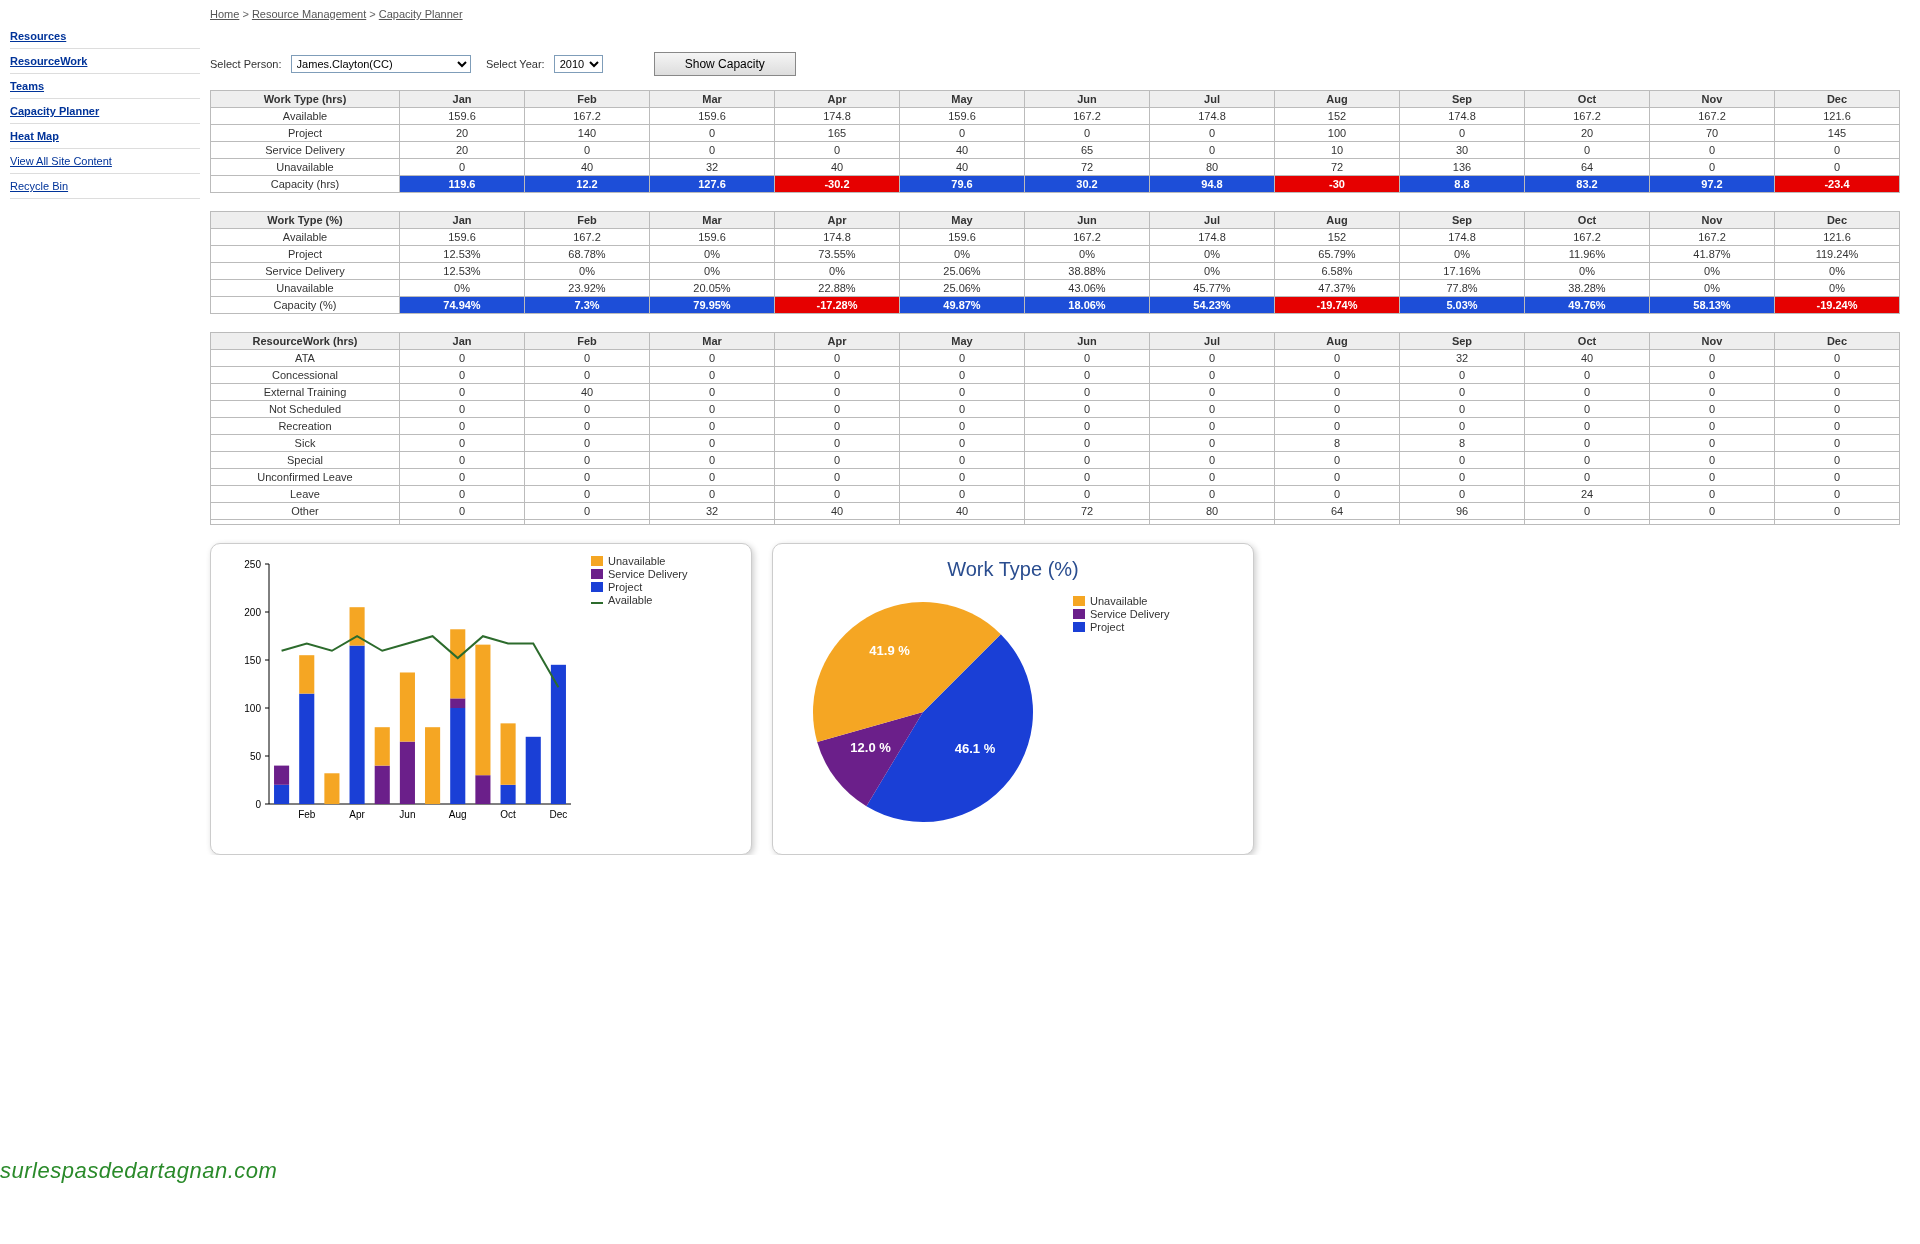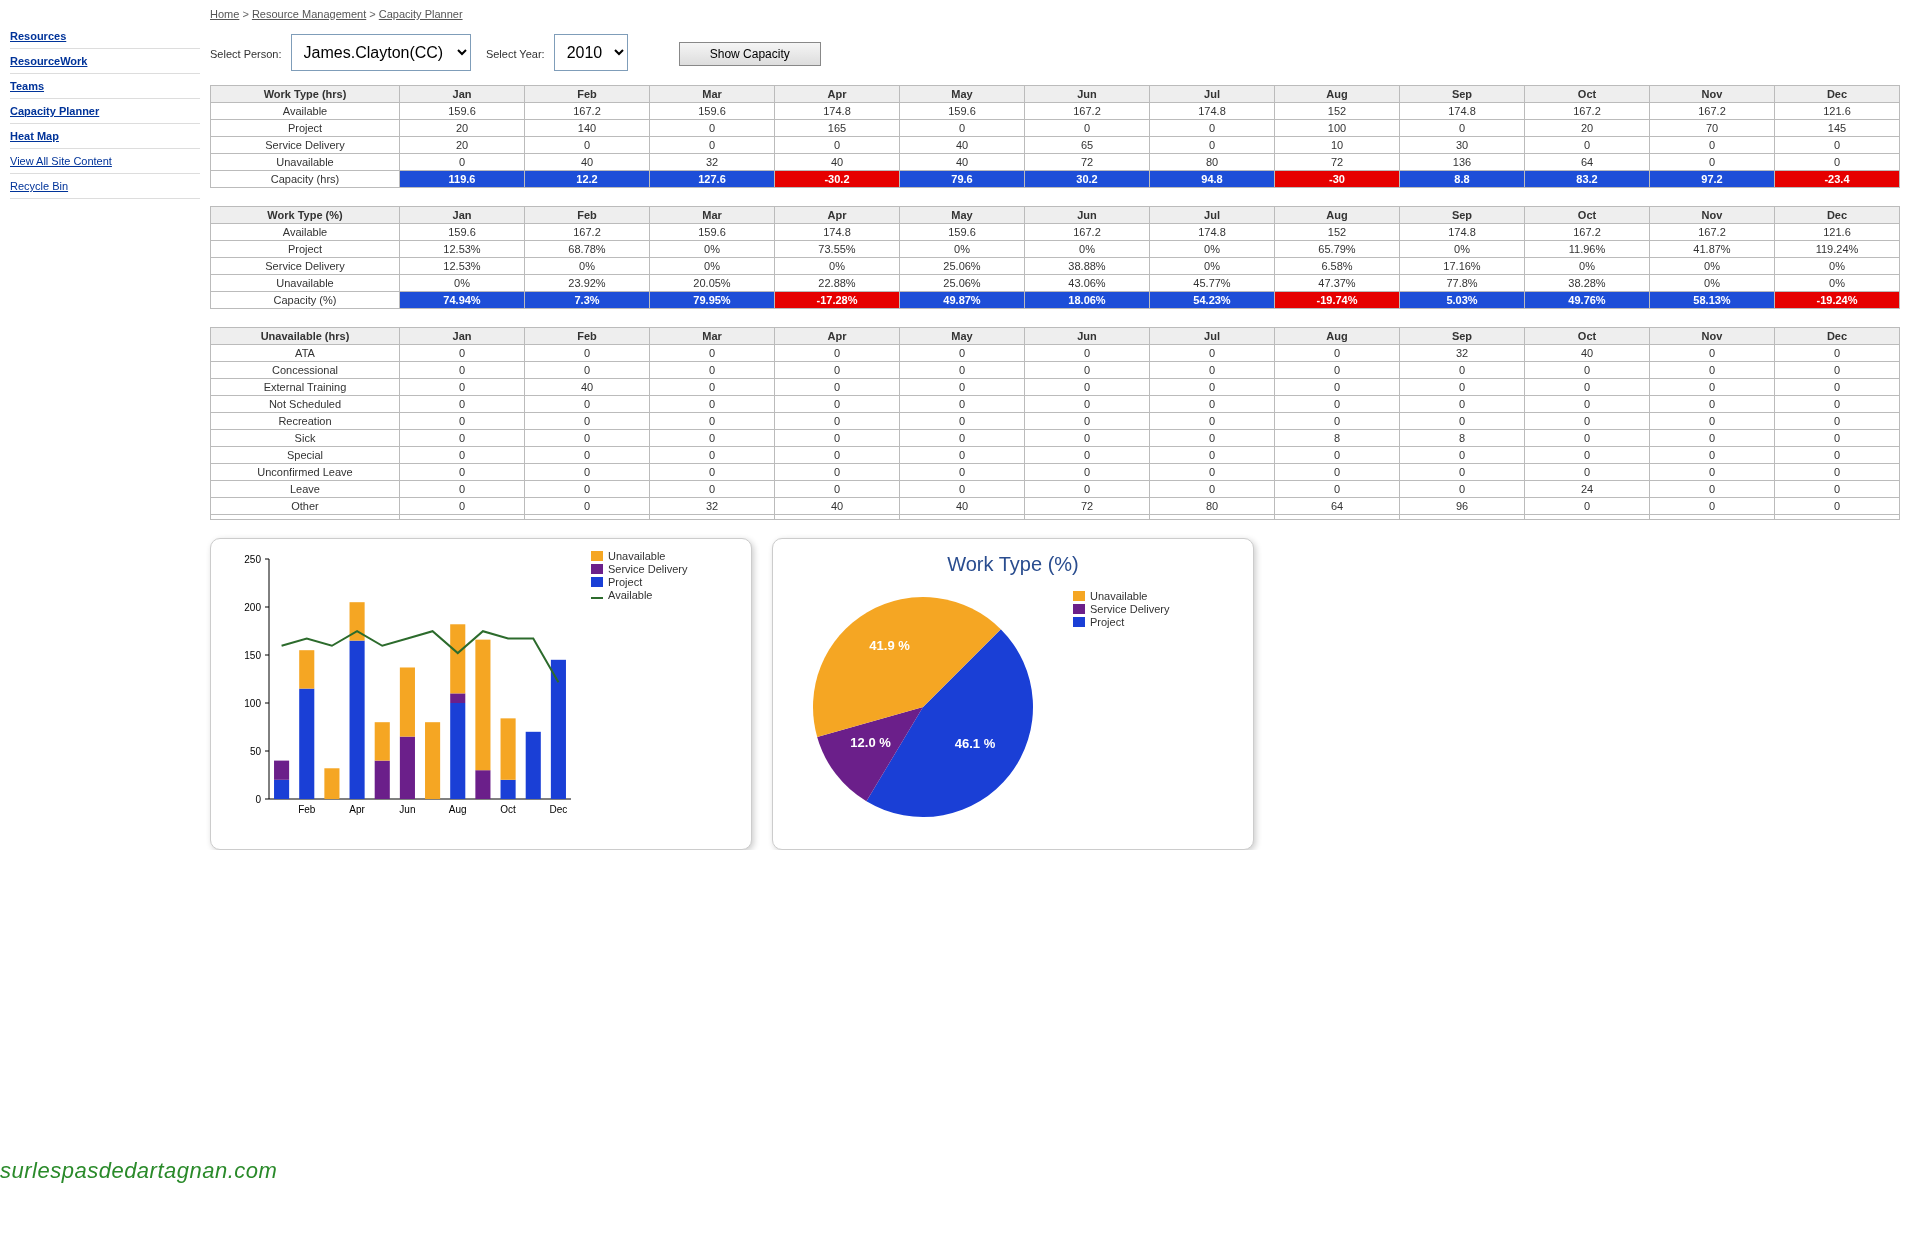--- a/index.html
+++ b/index.html
@@ -3,25 +3,25 @@
 <meta charset="utf-8">
 <style>
 body{margin:0;font-family:Verdana,Arial,sans-serif;font-size:11px;color:#333;background:#fff}
 a{color:#003399;text-decoration:underline}
 .container{display:flex}
 .sidebar{width:190px;padding:24px 0 0 10px}
 .sidebar div{padding:6px 0;border-bottom:1px solid #ddd}
 .sidebar a{font-weight:bold}
 .sidebar .plain a{font-weight:normal}
 .main{flex:1;padding:8px 20px 0 10px}
-.breadcrumb{color:#666;margin-bottom:14px}
+.breadcrumb{color:#666;margin-bottom:32px}
 .breadcrumb a{color:#555}
 .controls{margin-bottom:14px}
 .controls label{margin-right:6px}
-select{font-family:inherit;font-size:16px;background:#fff;border:1px solid #7f9db9;padding:8px}
+select{font-family:inherit;font-size:11px;background:#fff;border:1px solid #7f9db9;padding:1px}
 button.show{background:linear-gradient(#f5f5f5,#ddd);border:1px solid #888;padding:4px 30px;font-family:inherit;font-size:12px;margin-left:48px;cursor:pointer}
 table.grid{border-collapse:collapse;width:100%;margin-bottom:18px;table-layout:fixed}
 table.grid th,table.grid td{border:1px solid #bbb;padding:2px 4px;text-align:center;font-size:11px;white-space:nowrap}
 table.grid th{background:#eee;font-weight:bold}
 table.grid td.rowh{font-weight:normal}
 td.green{background:#1d4ed8;color:#fff;font-weight:bold}
 td.red{background:#e60000;color:#fff;font-weight:bold}
 .charts{display:flex;gap:20px;margin-top:10px}
 .panel{background:#fff;border:1px solid #ccc;border-radius:10px;box-shadow:2px 2px 6px rgba(0,0,0,.2);padding:10px;position:relative}
 .watermark{position:absolute;left:0;bottom:60px;color:#2a8a2a;font-family:'Trebuchet MS',sans-serif;font-size:22px;font-style:italic;letter-spacing:.5px;z-index:5;pointer-events:none}
@@ -245,21 +245,21 @@
             <td class="green">5.03%</td>
             <td class="green">49.76%</td>
             <td class="green">58.13%</td>
             <td class="red">-19.24%</td>
           </tr>
         </tbody>
       </table>
     <table class="grid" id="t3">
         <tbody>
           <tr>
-            <th class="col-h">Unavailable (hrs)</th>
+            <th class="col-h">ResourceWork (hrs)</th>
             <th>Jan</th>
             <th>Feb</th>
             <th>Mar</th>
             <th>Apr</th>
             <th>May</th>
             <th>Jun</th>
             <th>Jul</th>
             <th>Aug</th>
             <th>Sep</th>
             <th>Oct</th>

